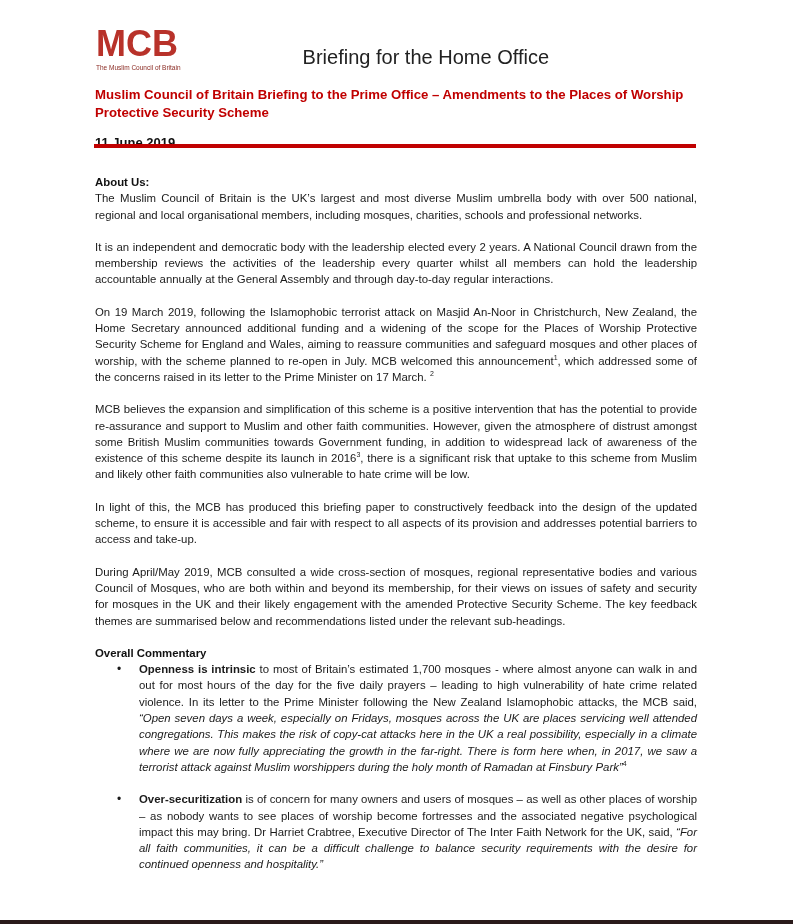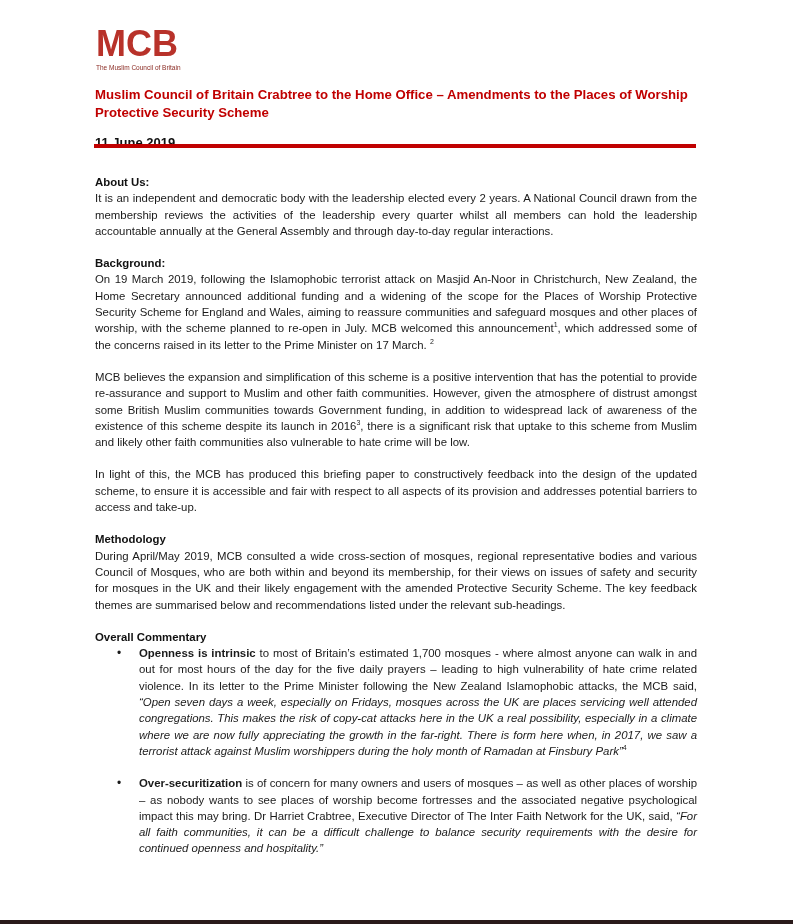--- a/index.html
+++ b/index.html
@@ -32,44 +32,44 @@
 </head>
 <body>
 
 <div class="page">
 
   <div class="logo">
     <div class="logo-letters">MCB</div>
     <div class="logo-tag">The Muslim Council of Britain</div>
   </div>
 
+  <div class="header-title">Briefing for the Home Office</div>
 
-  <div class="doc-title">Muslim Council of Britain Crabtree to the Home Office – Amendments to the Places of Worship Protective Security Scheme</div>
+  <div class="doc-title">Muslim Council of Britain Briefing to the Prime Office – Amendments to the Places of Worship Protective Security Scheme</div>
   <div class="doc-date">11 June 2019</div>
   <div class="rule"></div>
 
   <div class="content">
 
     <div class="section">
       <div class="h">About Us:</div>
+      <div class="p">The Muslim Council of Britain is the UK’s largest and most diverse Muslim umbrella body with over 500 national, regional and local organisational members, including mosques, charities, schools and professional networks.</div>
       <div class="p">It is an independent and democratic body with the leadership elected every 2 years. A National Council drawn from the membership reviews the activities of the leadership every quarter whilst all members can hold the leadership accountable annually at the General Assembly and through day-to-day regular interactions.</div>
     </div>
 
     <div class="section">
-      <div class="h">Background:</div>
       <div class="p"><span>On 19 March 2019, following the Islamophobic terrorist attack on Masjid An-Noor in Christchurch, New Zealand, the Home Secretary announced additional funding and a widening of the scope for the Places of Worship Protective Security Scheme for England and Wales, aiming to reassure communities and safeguard mosques and other places of worship, with the scheme planned to re-open in July. MCB welcomed this announcement</span><sup>1</sup><span>, which addressed some of the concerns raised in its letter to the Prime Minister on 17 March. </span><sup>2</sup></div>
     </div>
 
     <div class="section">
       <div class="p"><span>MCB believes the expansion and simplification of this scheme is a positive intervention that has the potential to provide re-assurance and support to Muslim and other faith communities. However, given the atmosphere of distrust amongst some British Muslim communities towards Government funding, in addition to widespread lack of awareness of the existence of this scheme despite its launch in 2016</span><sup>3</sup><span>, there is a significant risk that uptake to this scheme from Muslim and likely other faith communities also vulnerable to hate crime will be low.</span></div>
       <div class="p">In light of this, the MCB has produced this briefing paper to constructively feedback into the design of the updated scheme, to ensure it is accessible and fair with respect to all aspects of its provision and addresses potential barriers to access and take-up.</div>
     </div>
 
     <div class="section">
-      <div class="h">Methodology</div>
       <div class="p">During April/May 2019, MCB consulted a wide cross-section of mosques, regional representative bodies and various Council of Mosques, who are both within and beyond its membership, for their views on issues of safety and security for mosques in the UK and their likely engagement with the amended Protective Security Scheme. The key feedback themes are summarised below and recommendations listed under the relevant sub-headings.</div>
     </div>
 
     <div class="section">
       <div class="h">Overall Commentary</div>
       <ul class="bullets">
         <li>
           <span class="dot">•</span><b>Openness is intrinsic</b><span> to most of Britain’s estimated 1,700 mosques - where almost anyone can walk in and out for most hours of the day for the five daily prayers – leading to high vulnerability of hate crime related violence. In its letter to the Prime Minister following the New Zealand Islamophobic attacks, the MCB said, </span><span class="quote">“Open seven days a week, especially on Fridays, mosques across the UK are places servicing well attended congregations. This makes the risk of copy-cat attacks here in the UK a real possibility, especially in a climate where we are now fully appreciating the growth in the far-right. There is form here when, in 2017, we saw a terrorist attack against Muslim worshippers during the holy month of Ramadan at Finsbury Park”</span><sup>4</sup>
         </li>
         <li>

